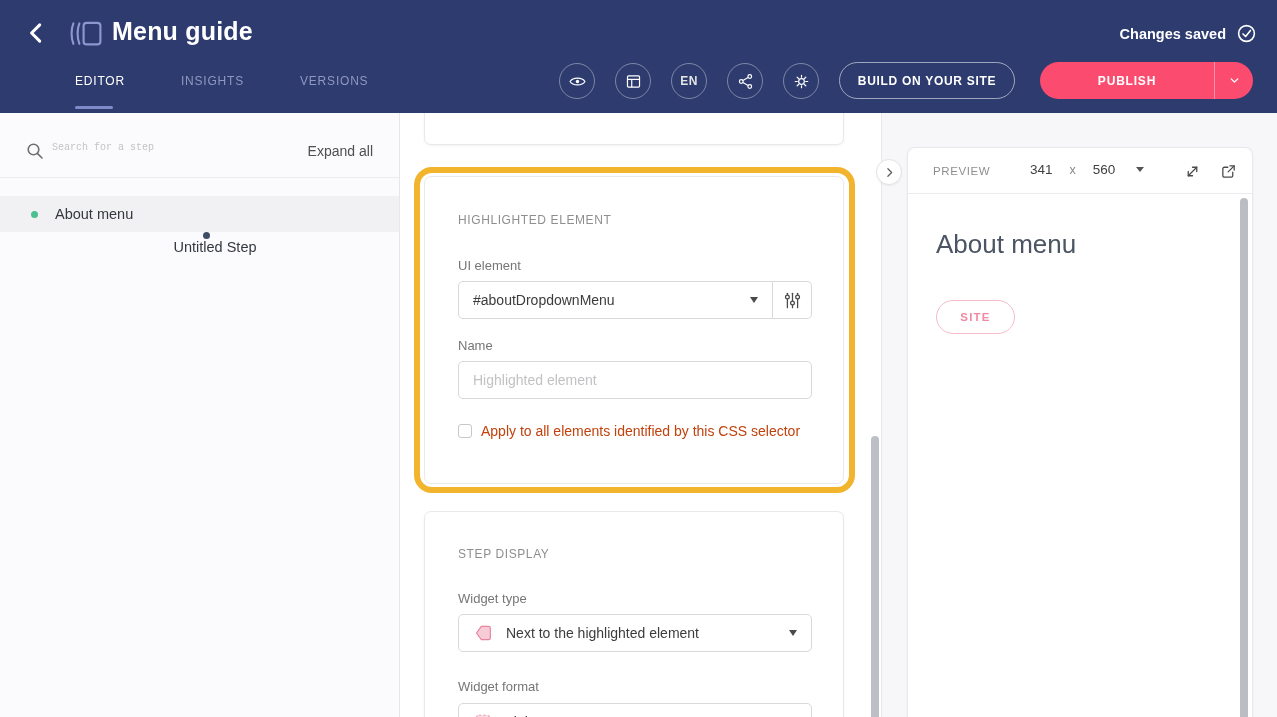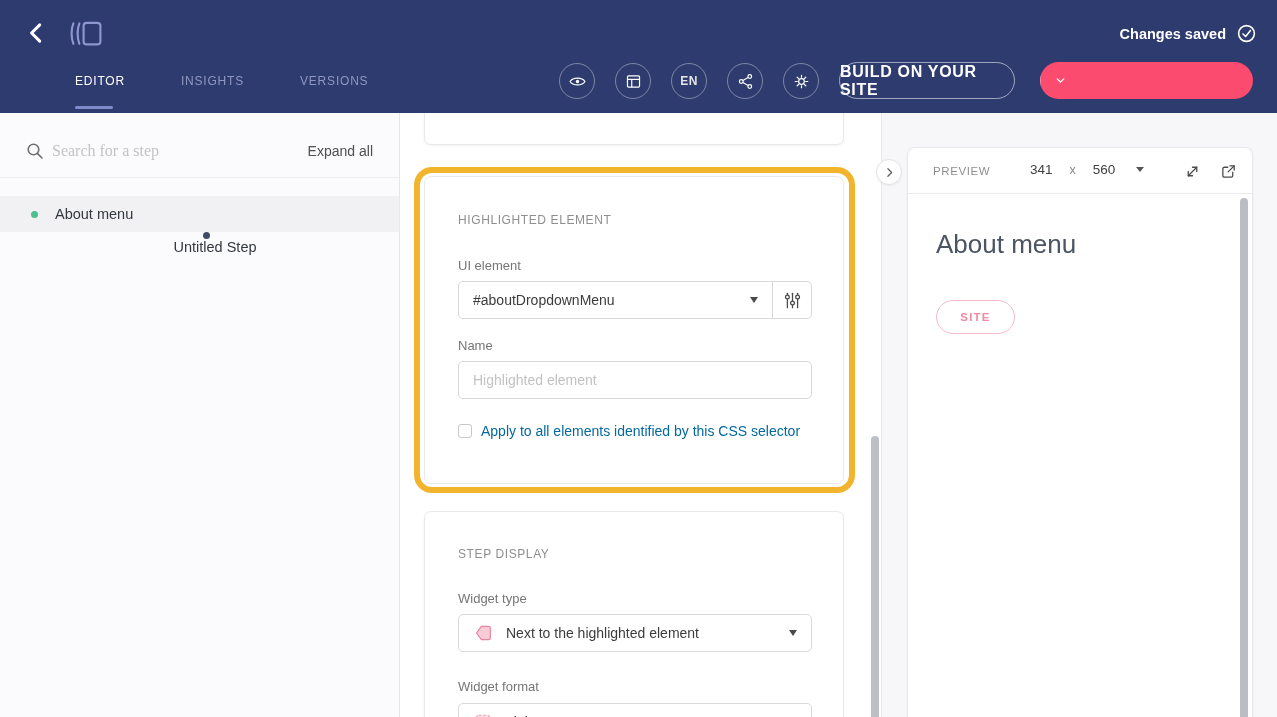--- a/index.html
+++ b/index.html
@@ -22,34 +22,34 @@
   .tab.active::after { content:""; position:absolute; left:0; bottom:-13px; width:38px; height:3px; background:#7e8ac9; border-radius:2px; }
 
   .header-icons { position:absolute; left:559px; top:63px; display:flex; gap:20px; }
   .circle-btn { width:36px; height:36px; border:1px solid rgba(255,255,255,.38); border-radius:50%;
                 display:flex; align-items:center; justify-content:center; color:#ffffff; cursor:pointer; }
   .circle-btn svg { width:17px; height:17px; }
   .lang-txt { font-size:12px; font-weight:700; color:#e5e5e5; letter-spacing:.5px; }
 
   .build-btn { position:absolute; left:839px; top:62px; width:176px; height:37px; border:1px solid rgba(255,255,255,.55);
                border-radius:19px; display:flex; align-items:center; justify-content:center;
-               color:#ffffff; font-size:16px; font-weight:700; letter-spacing:.7px; cursor:pointer; }
+               color:#ffffff; font-size:12px; font-weight:700; letter-spacing:.7px; cursor:pointer; }
   .publish-btn { position:absolute; left:1040px; top:62px; width:213px; height:37px; background:#fb4b6e;
                  border-radius:19px; display:flex; align-items:stretch; cursor:pointer; overflow:hidden; }
   .publish-label { flex:1; display:flex; align-items:center; justify-content:center;
                    color:#ffffff; font-size:12px; font-weight:700; letter-spacing:.8px; }
   .publish-caret { width:39px; border-left:1px solid rgba(255,255,255,.4); display:flex; align-items:center; justify-content:center; color:#fff; }
   .publish-caret svg { width:13px; height:13px; }
 
   
   .sidebar { position:absolute; left:0; top:113px; width:400px; height:604px; background:#fbfbfd;
              border-right:1px solid #e7e7ea; }
   .search-icon { position:absolute; left:26px; top:29px; width:18px; height:18px; color:#6f6f6f; }
   .search-input { position:absolute; left:52px; top:29px; width:230px; border:none; background:transparent;
-                  font-size:16px; color:#3c3c3c; outline:none; font-family:Liberation Serif, serif; }
+                  font-size:10px; color:#3c3c3c; outline:none; font-family:Liberation Mono, monospace; }
   .search-input::placeholder { color:#c3c3c6; }
   .expand-all { position:absolute; right:26px; top:30px; font-size:14px; color:#4f4f4f; cursor:pointer; }
   .sidebar-divider { position:absolute; left:0; top:64px; width:100%; height:1px; background:#ececee; }
   .step-item { position:absolute; left:0; width:100%; height:36px; display:flex; align-items:center;
                padding-left:31px; cursor:pointer; }
   .step-item.selected { background:#f1f1f3; }
   .step-dot { width:7px; height:7px; border-radius:50%; margin-right:17px; flex:none; }
   .step-dot.green { background:#4cbf8f; }
   .step-dot.dark { background:#3f4c66; }
   .step-label { font-size:14.5px; color:#34383e; }
@@ -78,21 +78,21 @@
                    display:flex; align-items:center; justify-content:center; color:#4a4a4a; cursor:pointer; background:#fff; }
   .select-attach svg { width:17px; height:17px; }
   .select-group.with-attach .select-box { border-radius:5px 0 0 5px; }
 
   .text-input { position:absolute; left:33px; width:354px; height:38px; border:1px solid #d9d9d9; border-radius:5px;
                 padding:0 14px; font-size:14px; color:#3c3c3c; outline:none; font-family:"Liberation Sans",sans-serif; }
   .text-input::placeholder { color:#c2c2c4; }
 
   .checkbox-row { position:absolute; left:33px; display:flex; align-items:center; gap:9px; cursor:pointer; }
   .checkbox { width:14px; height:14px; border:1px solid #c8c8c8; border-radius:3px; background:#fff; flex:none; }
-  .checkbox-label { font-size:14px; color:#0369a1; }
+  .checkbox-label { font-size:14px; color:#c2410c; }
 
   .widget-icon { width:20px; height:20px; margin-right:13px; flex:none; }
 
   .main-scrollbar-thumb { position:absolute; left:471px; top:323px; width:8px; height:281px;
                           background:#bcbfc6; border-radius:4px 4px 0 0; cursor:pointer; }
 
   
   .right-region { position:absolute; left:881px; top:113px; width:416px; height:604px; background:#f7f7f9;
                   border-left:1px solid #e8e8ea; }
   .collapse-btn { position:absolute; left:-6px; top:46px; width:26px; height:26px; border-radius:50%;
@@ -129,20 +129,21 @@
         <polyline points="14.5,4.5 7,12 14.5,19.5"></polyline>
       </svg>
   </div>
   <div class="logo-icon">
     <svg viewBox="0 0 30 26" fill="none" stroke="currentColor" stroke-width="1.8" stroke-linecap="round">
       <path d="M4.5 4.5 C3.4 7 3 9.6 3 13 C3 16.4 3.4 19 4.5 21.5"></path>
       <path d="M9.5 4.5 C8.4 7 8 9.6 8 13 C8 16.4 8.4 19 9.5 21.5"></path>
       <rect x="13" y="4" width="14" height="18" rx="2.5"></rect>
     </svg>
   </div>
+  <div class="app-title">Menu guide</div>
 
   <div class="changes-saved">
     <span class="txt">Changes saved</span>
     <span class="ic">
       <svg viewBox="0 0 24 24" fill="none" stroke="currentColor" stroke-width="1.8" stroke-linecap="round" stroke-linejoin="round">
           <circle cx="12" cy="12" r="9"></circle>
           <polyline points="8,12.5 11,15.5 16.5,8.5"></polyline>
         </svg>
     </span>
   </div>
@@ -183,20 +184,21 @@
       <svg viewBox="0 0 24 24" fill="none" stroke="currentColor" stroke-width="1.7" stroke-linecap="round">
           <circle cx="12" cy="12" r="4"></circle>
           <path d="M12 3.2 V6 M12 18 v2.8 M3.2 12 H6 M18 12 h2.8 M5.8 5.8 L7.8 7.8 M16.2 16.2 l2 2 M18.2 5.8 L16.2 7.8 M7.8 16.2 l-2 2"></path>
         </svg>
     </div>
   </div>
 
   <div class="build-btn">BUILD ON YOUR SITE</div>
 
   <div class="publish-btn">
+    <div class="publish-label">PUBLISH</div>
     <div class="publish-caret">
       <svg viewBox="0 0 24 24" fill="none" stroke="currentColor" stroke-width="2.6" stroke-linecap="round" stroke-linejoin="round">
           <polyline points="6,9 12,15 18,9"></polyline>
         </svg>
     </div>
   </div>
 </div>
 
 <div class="sidebar">
   <span class="search-icon">

